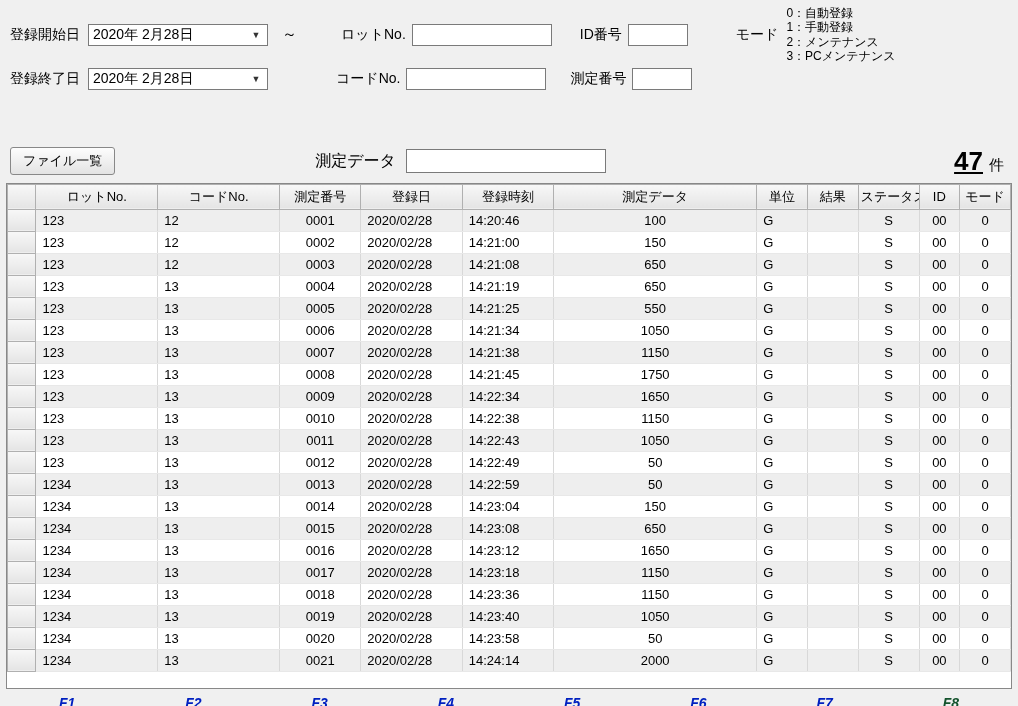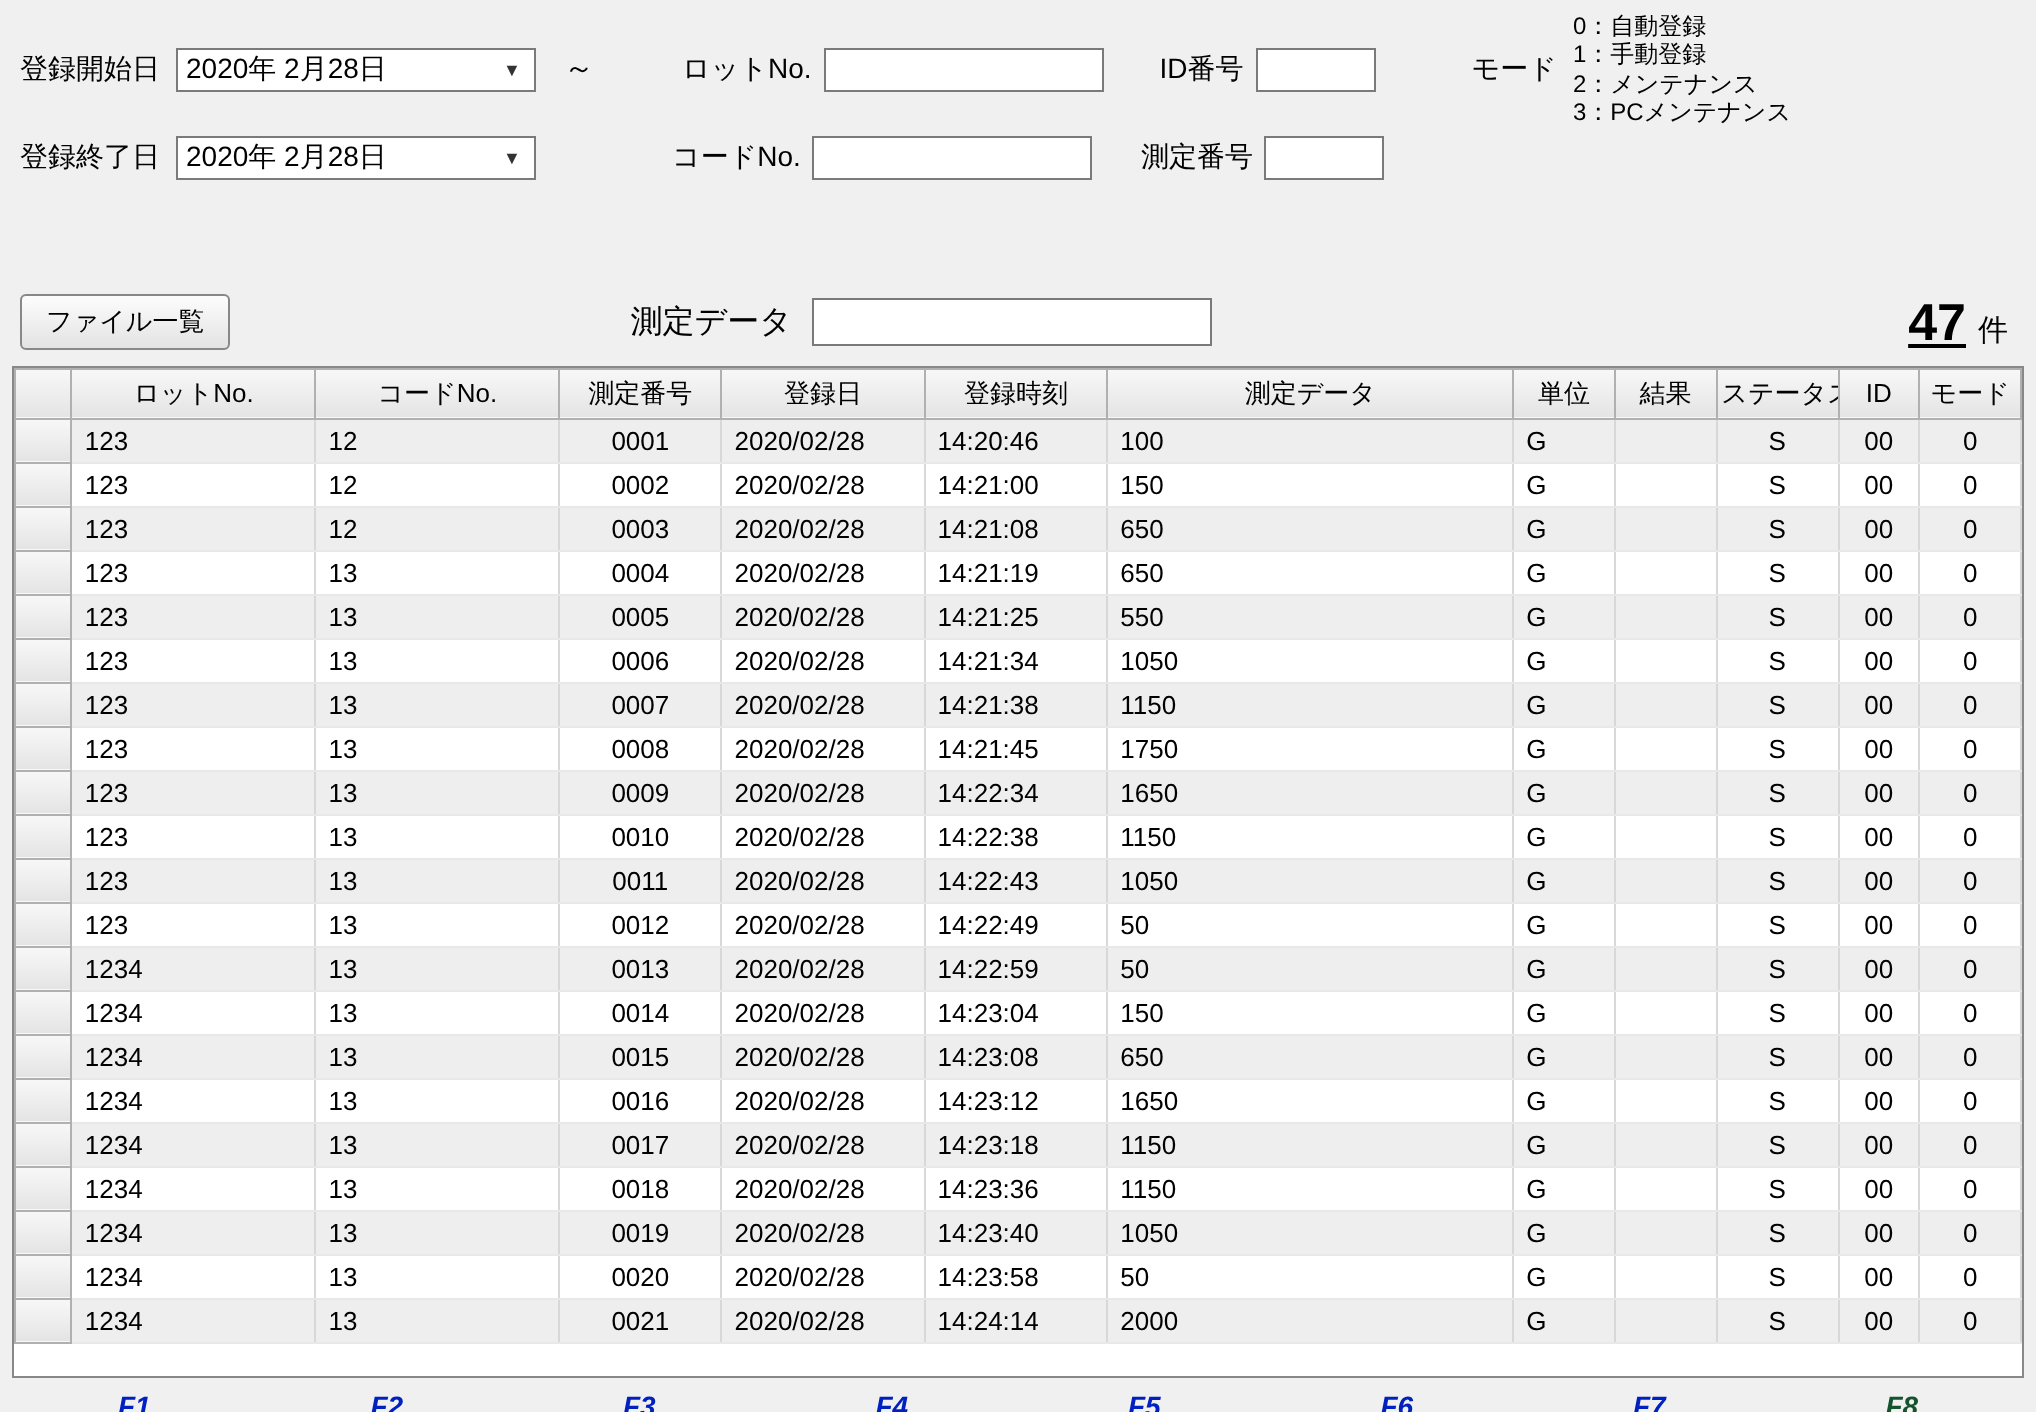--- a/index.html
+++ b/index.html
@@ -117,21 +117,21 @@
   white-space: nowrap;
   overflow: hidden;
 }
 table.grid tbody tr:nth-child(odd) { background: #eeeeee; }
 table.grid tbody tr:nth-child(even) { background: #ffffff; }
 .rowhdr {
   background: linear-gradient(#f8f8f8, #e4e4e4) !important;
   border: 1px solid #b0b0b0 !important;
   width: 28px;
 }
-.al-right { text-align: left; }
+.al-right { text-align: center; }
 .al-center { text-align: center; }
 .al-left { text-align: left; }
 
 .fkey-row {
   display: flex;
   padding: 6px 10px 2px 10px;
   gap: 12px;
 }
 .fkey-cell {
   width: 122px;

